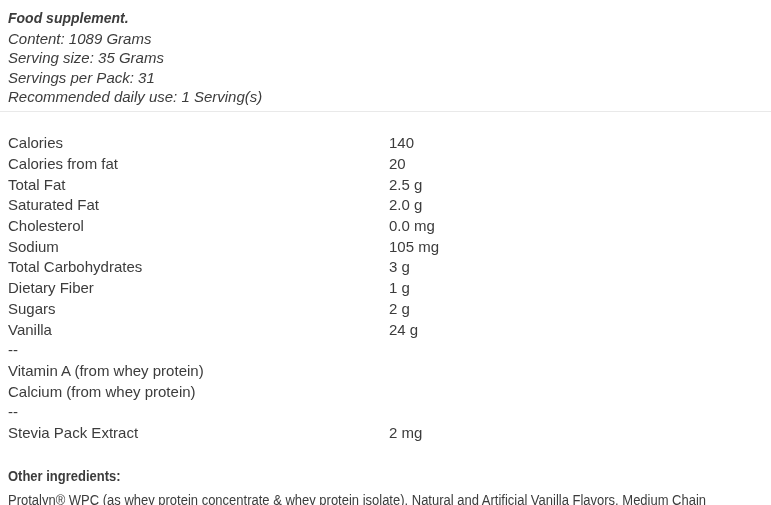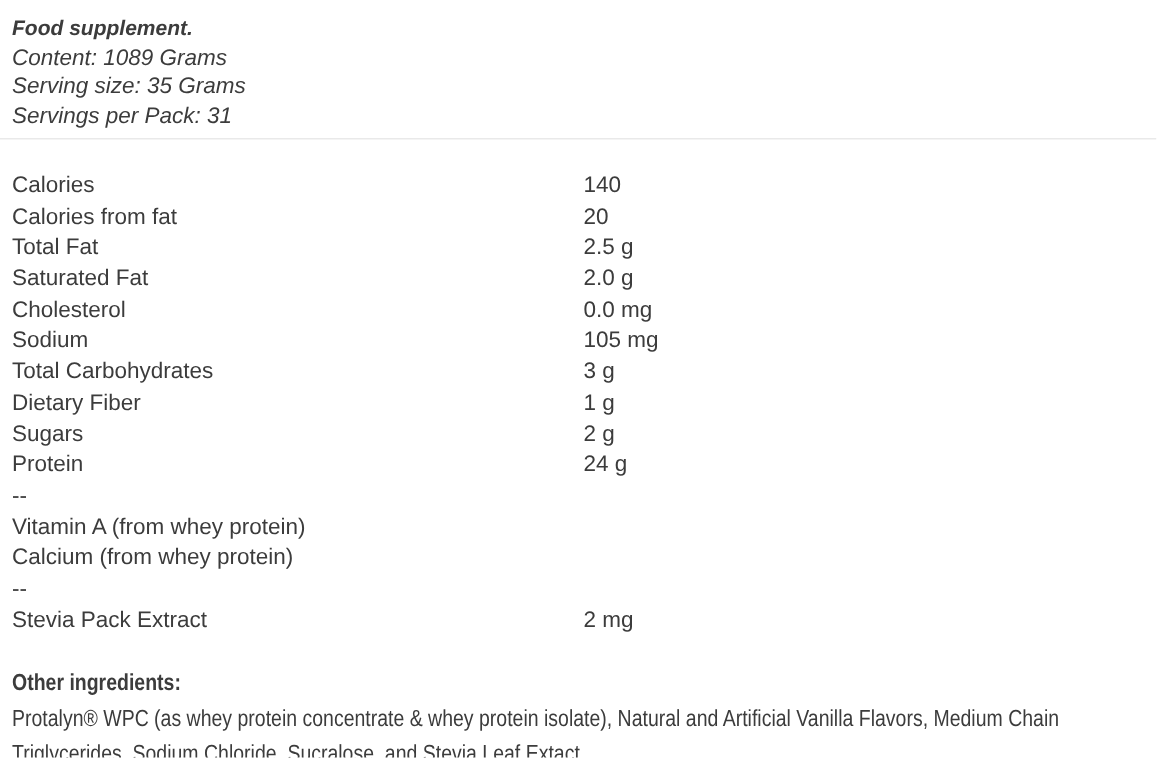--- a/index.html
+++ b/index.html
@@ -73,20 +73,21 @@
 </head>
 <body>
 
 <div class="page">
 
   <div>
     <div class="header-title">Food supplement.</div>
     <div class="header-line">Content: 1089 Grams</div>
     <div class="header-line">Serving size: 35 Grams</div>
     <div class="header-line">Servings per Pack: 31</div>
+    <div class="header-line">Recommended daily use: 1 Serving(s)</div>
   </div>
 
   <hr class="divider">
 
   <div class="ntable">
     <div class="nrow">
       <span class="lbl">Calories</span>
       <span class="val">140</span>
     </div>
 
@@ -124,21 +125,21 @@
       <span class="lbl">Dietary Fiber</span>
       <span class="val">1 g</span>
     </div>
 
     <div class="nrow">
       <span class="lbl">Sugars</span>
       <span class="val">2 g</span>
     </div>
 
     <div class="nrow">
-      <span class="lbl">Protein</span>
+      <span class="lbl">Vanilla</span>
       <span class="val">24 g</span>
     </div>
 
     <div class="nrow">
       <span class="lbl">--</span>
       <span class="val"></span>
     </div>
 
     <div class="nrow">
       <span class="lbl">Vitamin A (from whey protein)</span>

